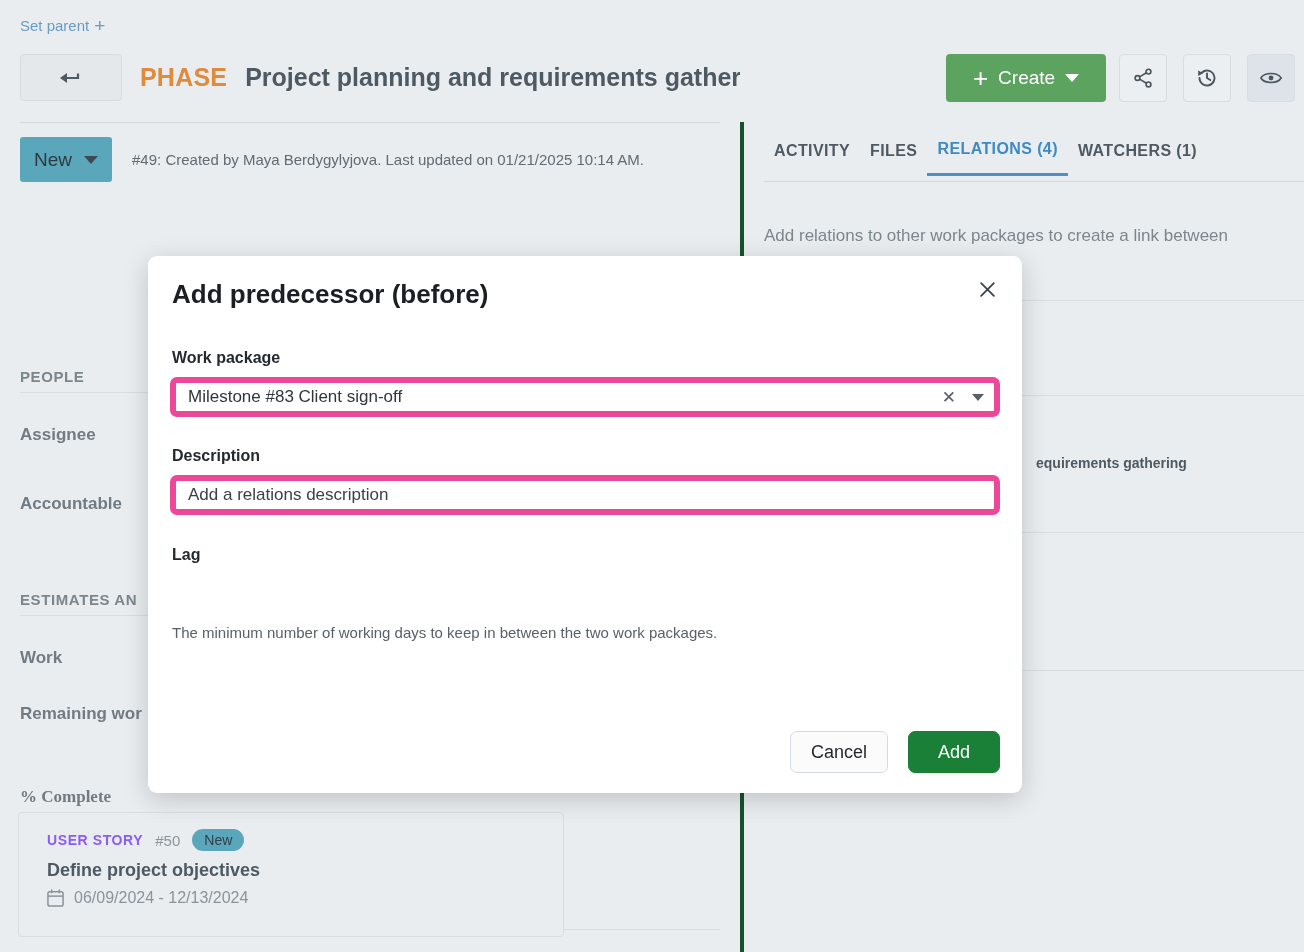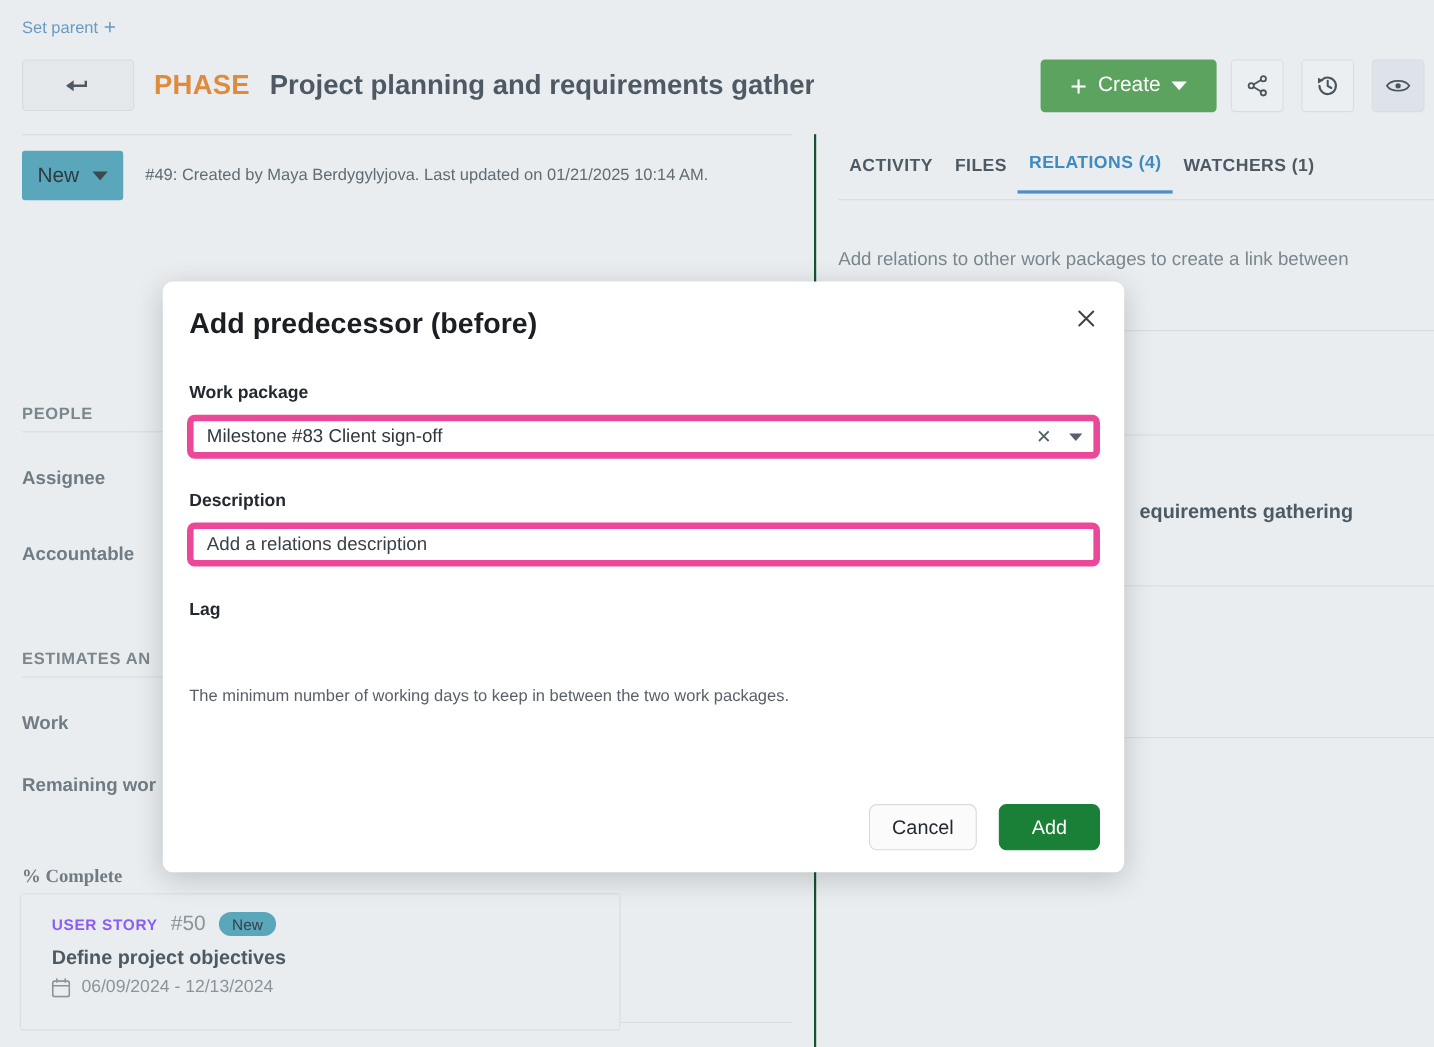--- a/index.html
+++ b/index.html
@@ -98,21 +98,21 @@
     position: absolute;
     font-size: 17px; color: #6a9bc3;
     display:flex; align-items:center; gap: 12px;
   }
 
   
   .right-col {
     position: absolute; left: 740px; top: 122px;
     width: 564px; height: 830px;
     background: #e9edf0;
-    border-left: 2px solid #14532d;
+    border-left: 4px solid #14532d;
     overflow: hidden;
   }
   .tabs {
     position: absolute; left: 0; top: 0; width: 564px; height: 56px;
     display: flex; align-items: center; gap: 0px; padding-left: 20px;
   }
   .tab {
     font-size: 16px; font-weight: 700; color: #4e5a63;
     letter-spacing: .4px;
     padding: 16px 10px 15px 10px;
@@ -131,31 +131,31 @@
   .rel-card {
     position: absolute; left: 18px;
     width: 546px;
     background: #e9edf0;
     border: 1px solid #d8dde1;
     border-radius: 4px;
   }
   .rel-card-inner { padding: 16px 28px; }
   .rel-meta { display:flex; align-items:center; gap: 12px; margin-bottom: 9px;}
   .rel-type { font-size: 14px; font-weight: 700; color: #8b5cf6; letter-spacing: .6px; }
-  .rel-id { font-size: 19px; color: #8a949b; }
+  .rel-id { font-size: 15px; color: #8a949b; }
   .rel-status {
     background: #5aa7bb; color: #33404a;
     border-radius: 11px; padding: 3px 12px; font-size: 14px;
   }
   .rel-title { font-size: 18px; font-weight: 600; color: #4e5a63; margin-bottom: 8px;}
   .rel-dates { display:flex; align-items:center; gap: 10px; font-size: 16px; color: #8a949b;}
 
   .rel-row-title {
     position:absolute;
-    font-size: 18px; font-weight:600; color:#4e5a63;
+    font-size: 14px; font-weight:600; color:#4e5a63;
     white-space: nowrap;
   }
   .rel-divider { position:absolute; left: 758px; width: 546px; height:1px; background:#d8dde1; }
 
   
   .modal {
     position: absolute;
     left: 148px; top: 256px;
     width: 874px; height: 537px;
     background: #ffffff;

